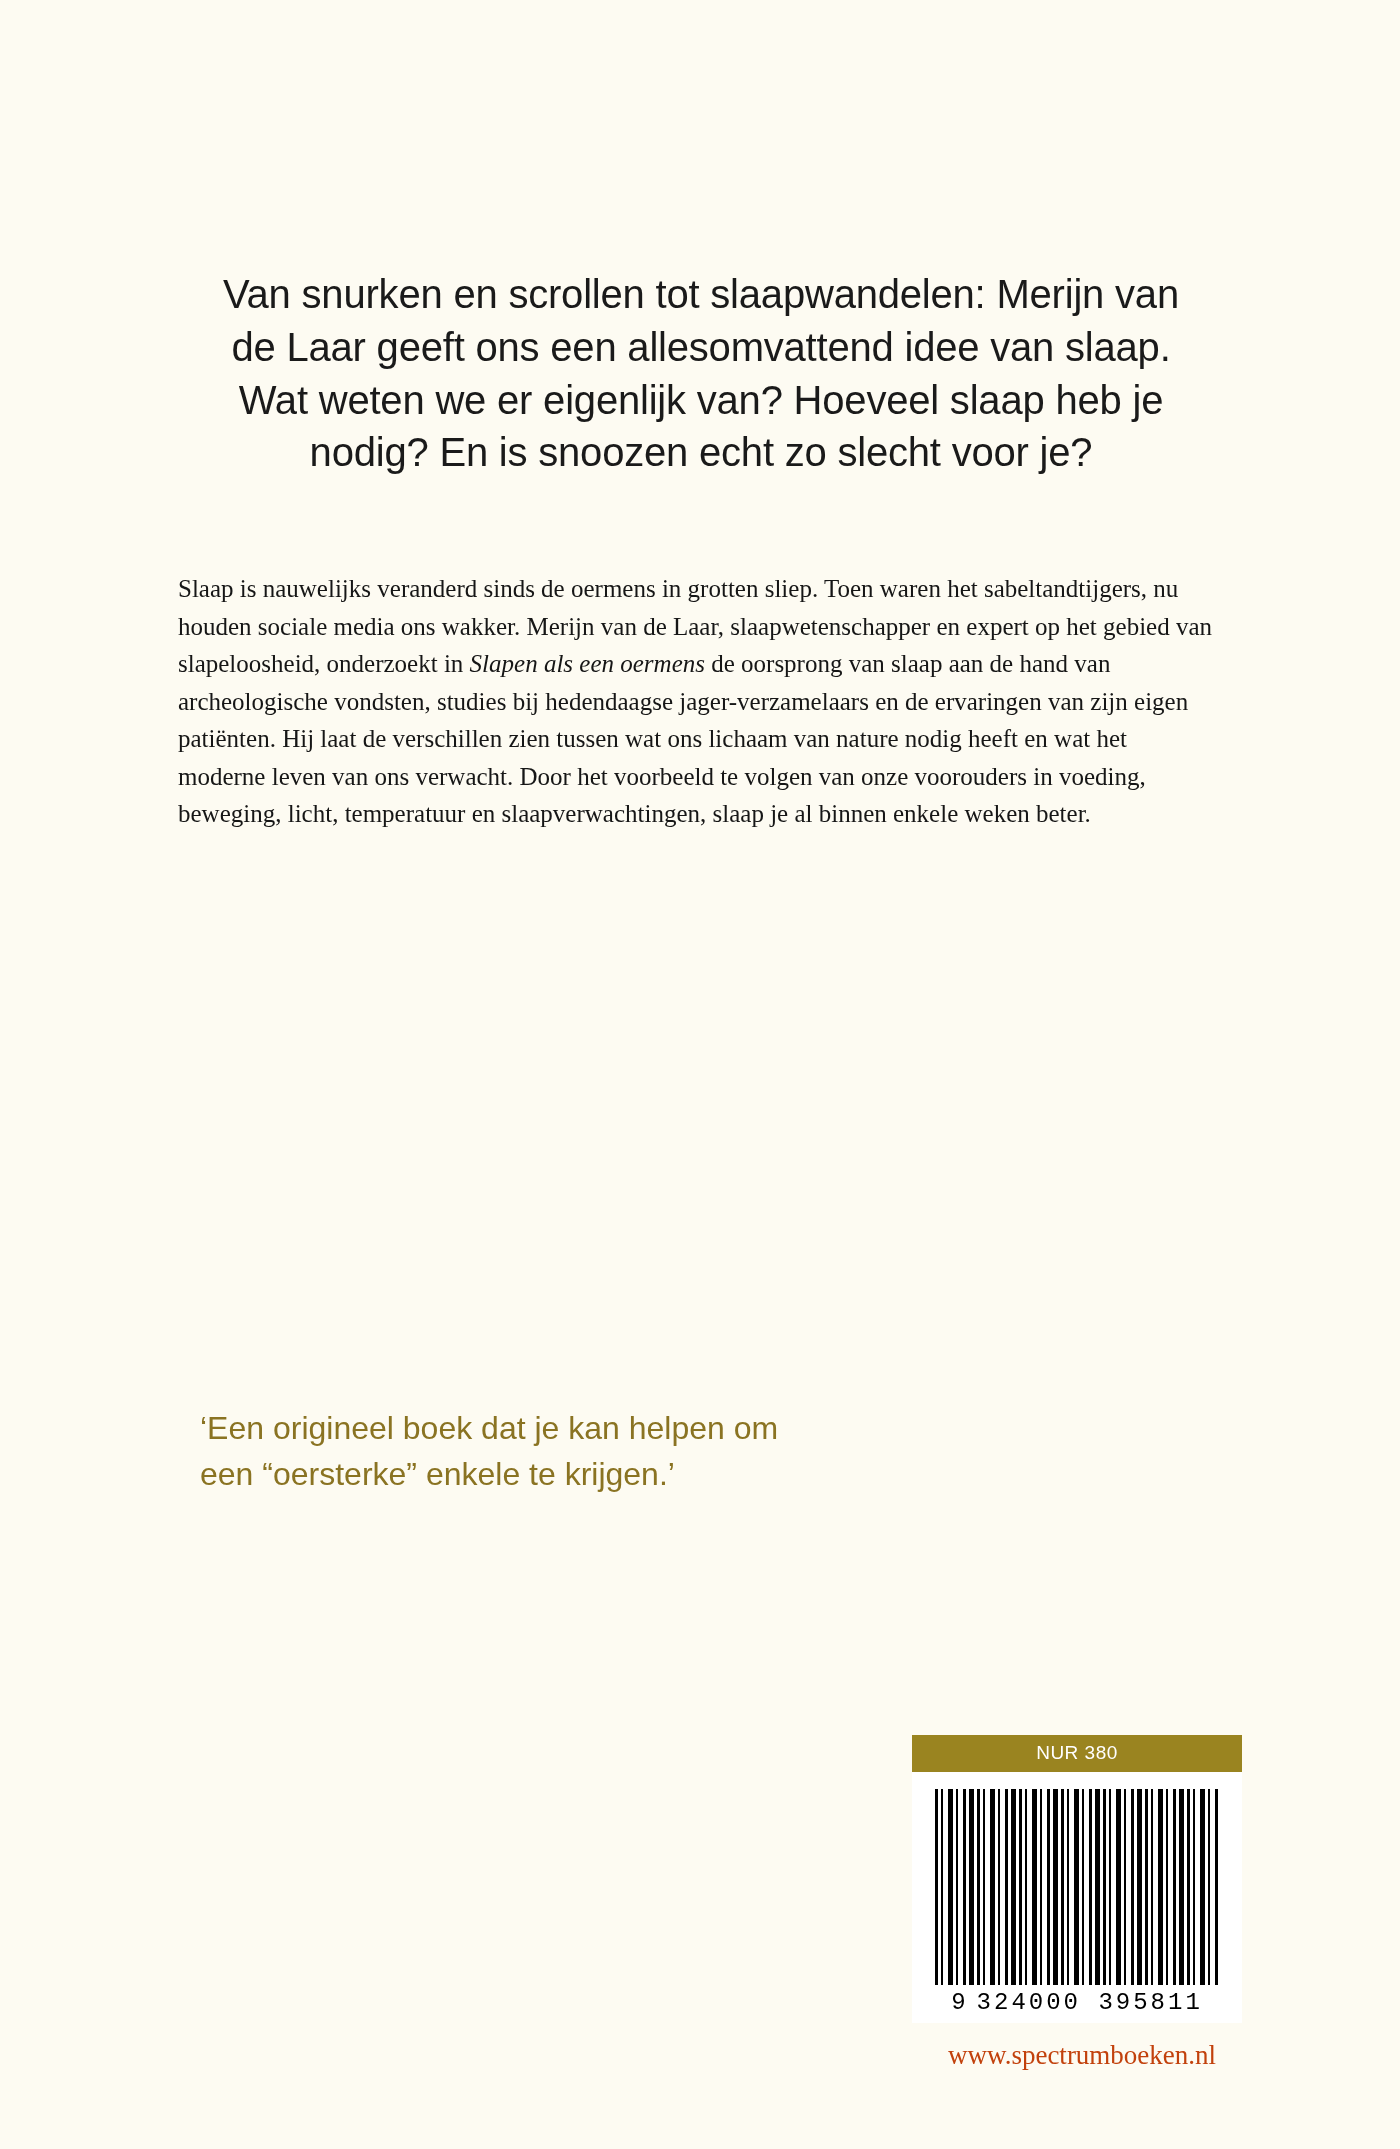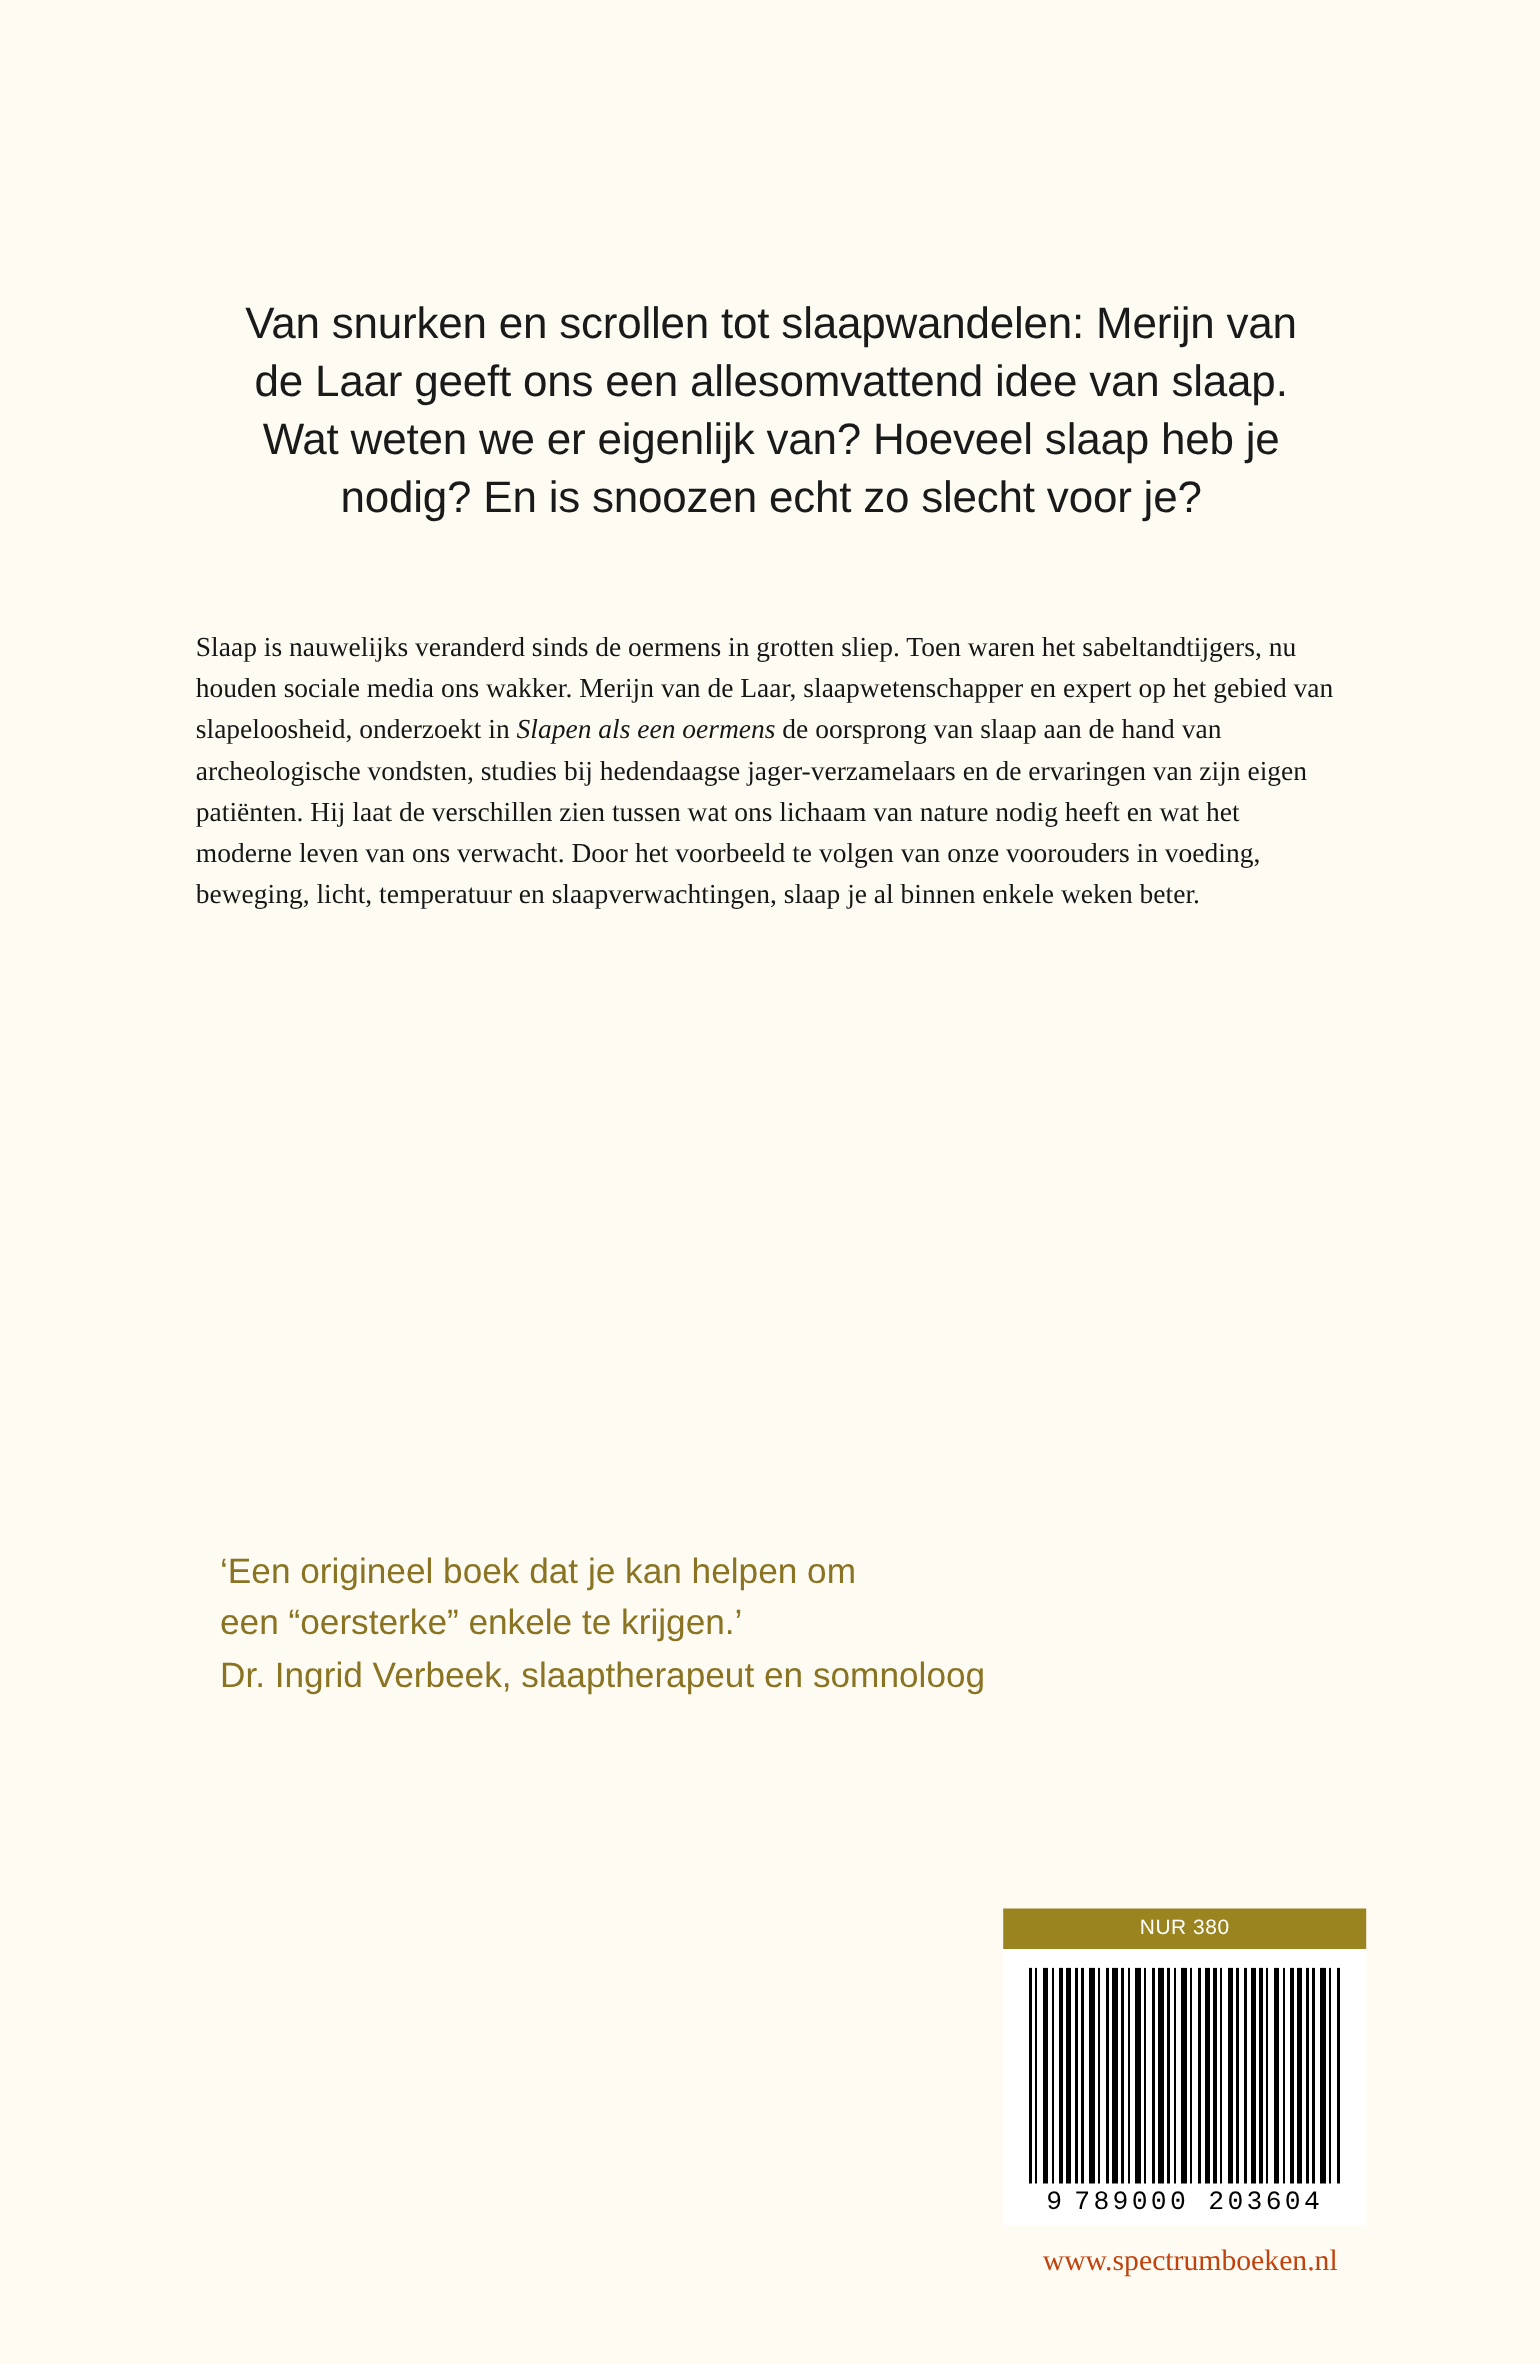--- a/index.html
+++ b/index.html
@@ -139,28 +139,27 @@
 
   <p class="tagline">Van snurken en scrollen tot slaapwandelen: Merijn van de Laar geeft ons een allesomvattend idee van slaap. Wat weten we er eigenlijk van? Hoeveel slaap heb je nodig? En is snoozen echt zo slecht voor je?</p>
 
   <p class="blurb">
     <span>Slaap is nauwelijks veranderd sinds de oermens in grotten sliep. Toen waren het sabeltandtijgers, nu houden sociale media ons wakker. Merijn van de Laar, slaapwetenschapper en expert op het gebied van slapeloosheid, onderzoekt in </span><em>Slapen als een oermens</em><span> de oorsprong van slaap aan de hand van archeologische vondsten, studies bij hedendaagse jager-verzamelaars en de ervaringen van zijn eigen patiënten. Hij laat de verschillen zien tussen wat ons lichaam van nature nodig heeft en wat het moderne leven van ons verwacht. Door het voorbeeld te volgen van onze voorouders in voeding, beweging, licht, temperatuur en slaapverwachtingen, slaap je al binnen enkele weken beter.</span>
   </p>
 
   <div class="quote">
     <span>‘Een origineel boek dat je kan helpen om</span><br>
     <span>een “oersterke” enkele te krijgen.’</span>
-    <span class="attrib">Dr. Ingrid Verbeek, slaaptherapeut en somnoloog</span>
   </div>
 
   <div class="barcode-block">
     <div class="nur-bar">NUR 380</div>
     <div class="barcode-area">
       <div class="bars"></div>
       <div class="barcode-digits">
-        <span class="lead">9</span><span>789000 203604</span>
+        <span class="lead">9</span><span>324000 395811</span>
       </div>
     </div>
   </div>
 
   <div class="website">www.spectrumboeken.nl</div>
 
 </div>
 
 </body></html>

